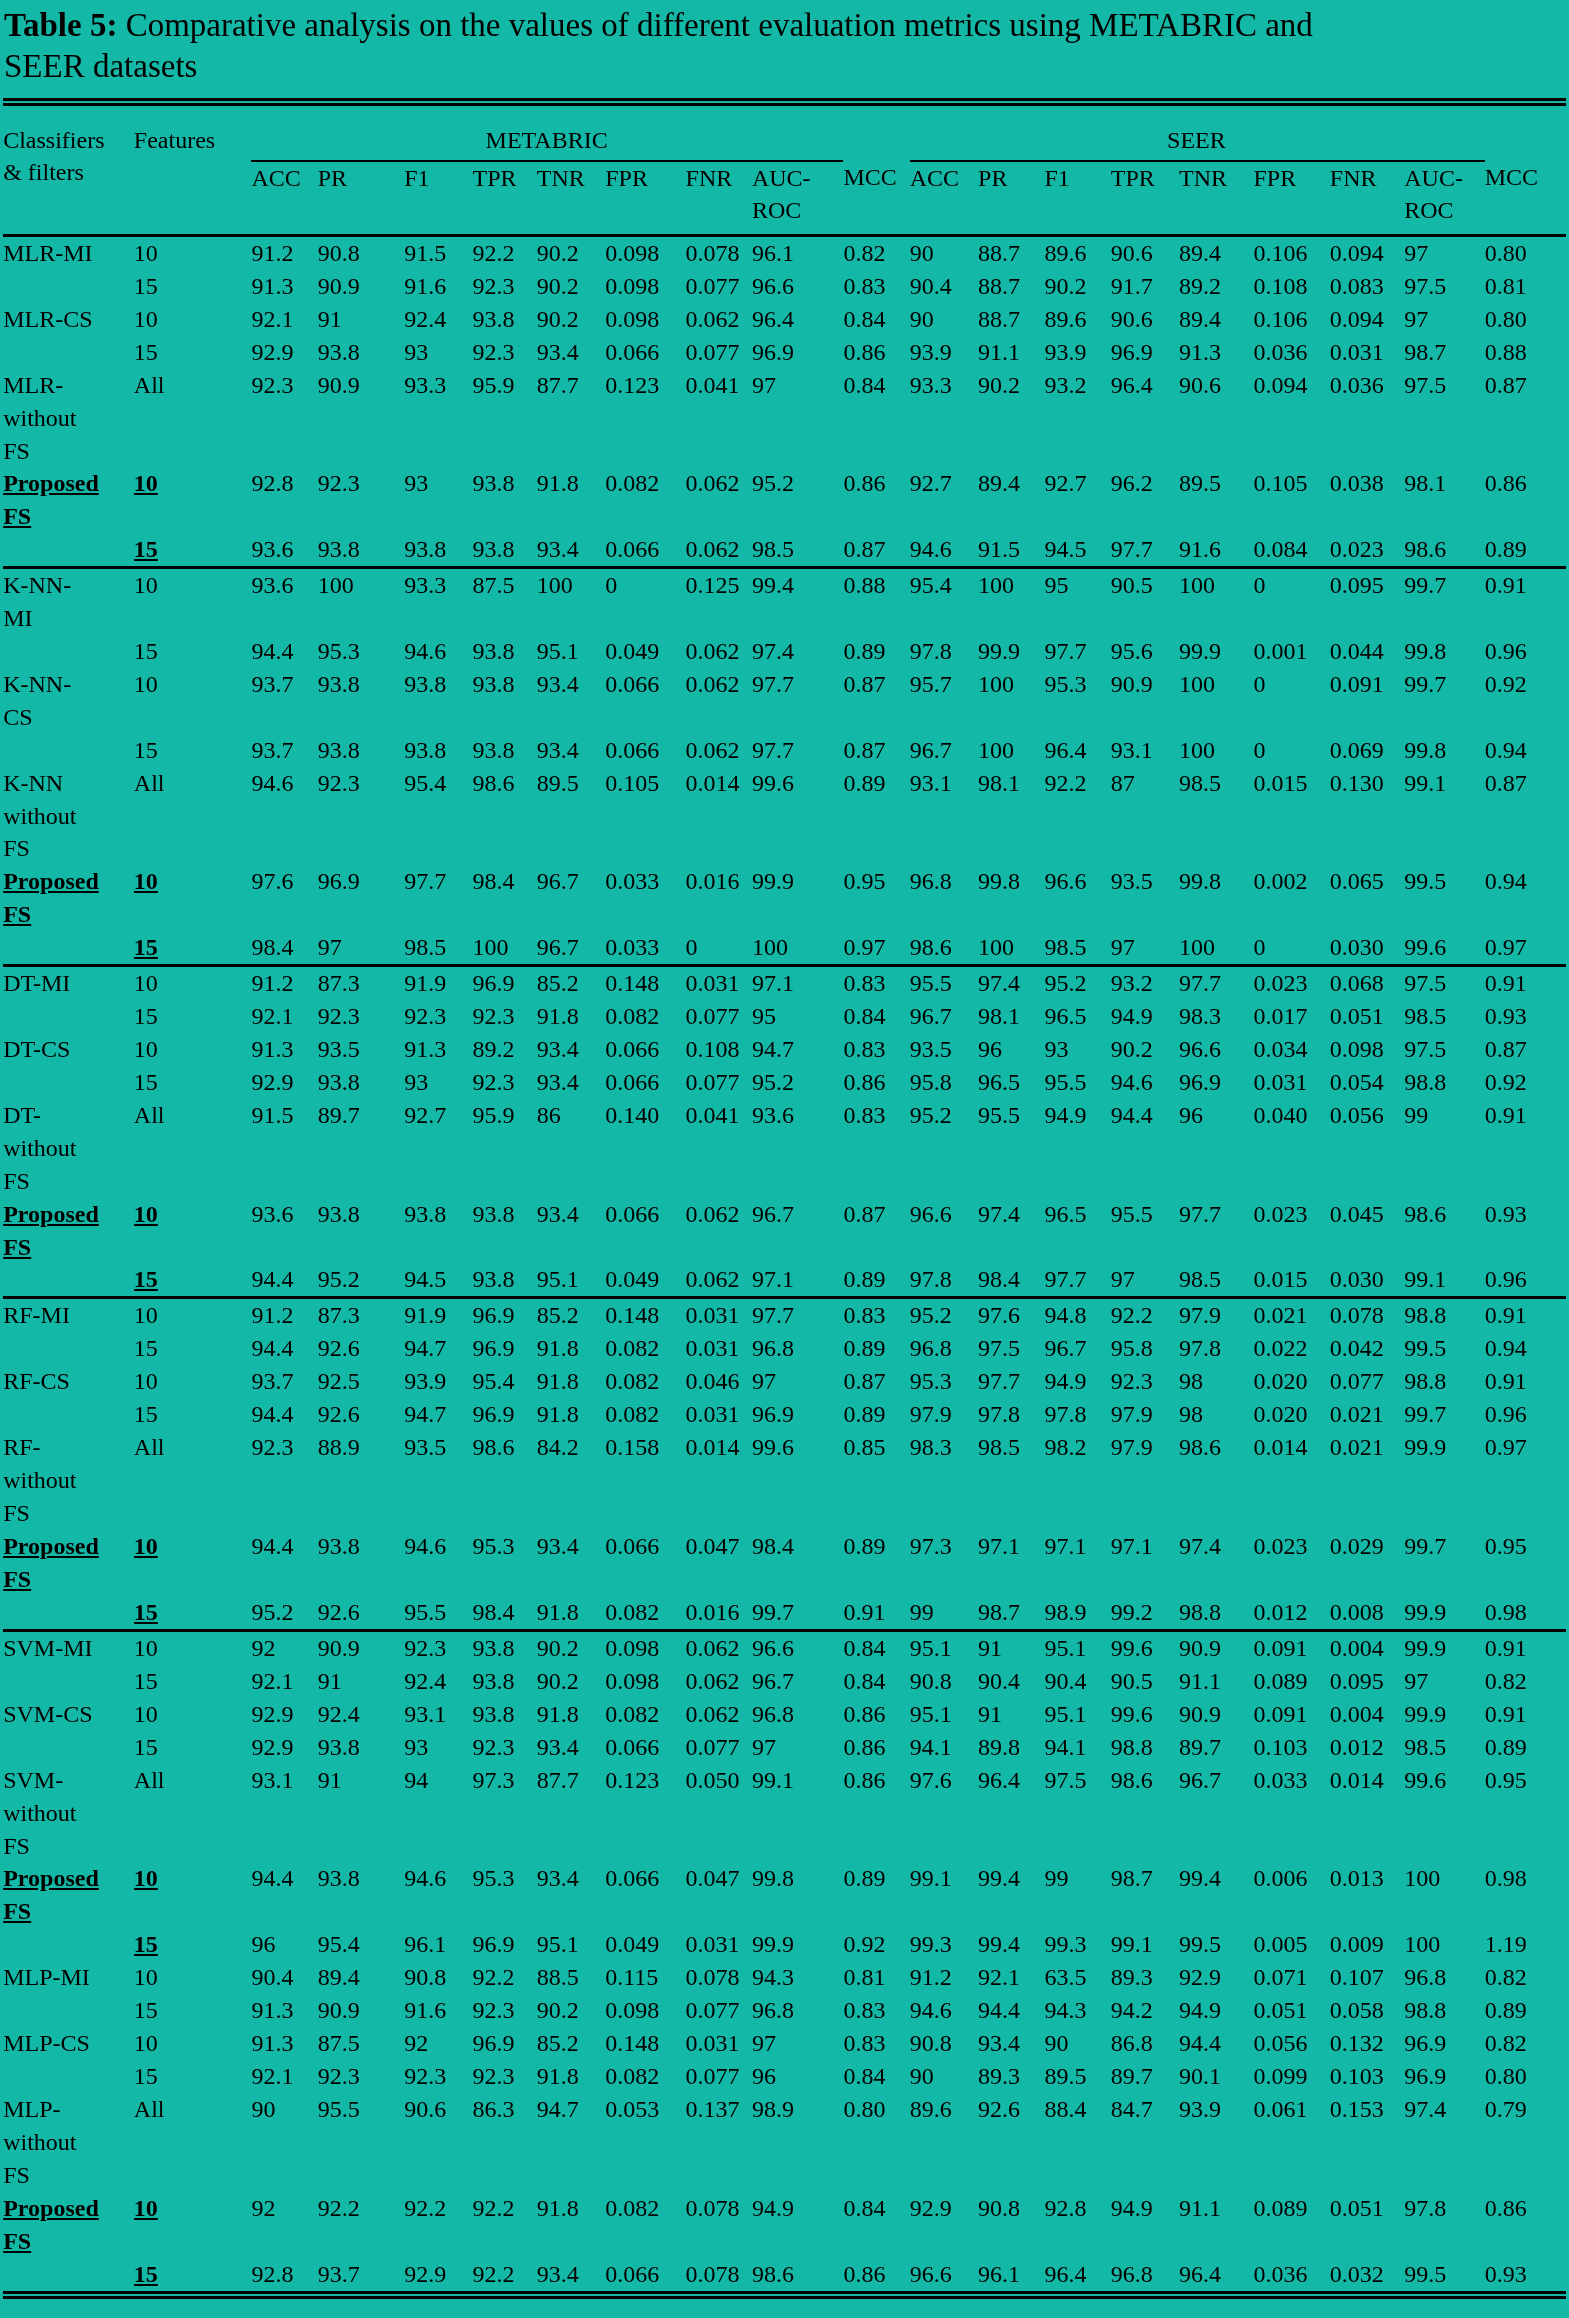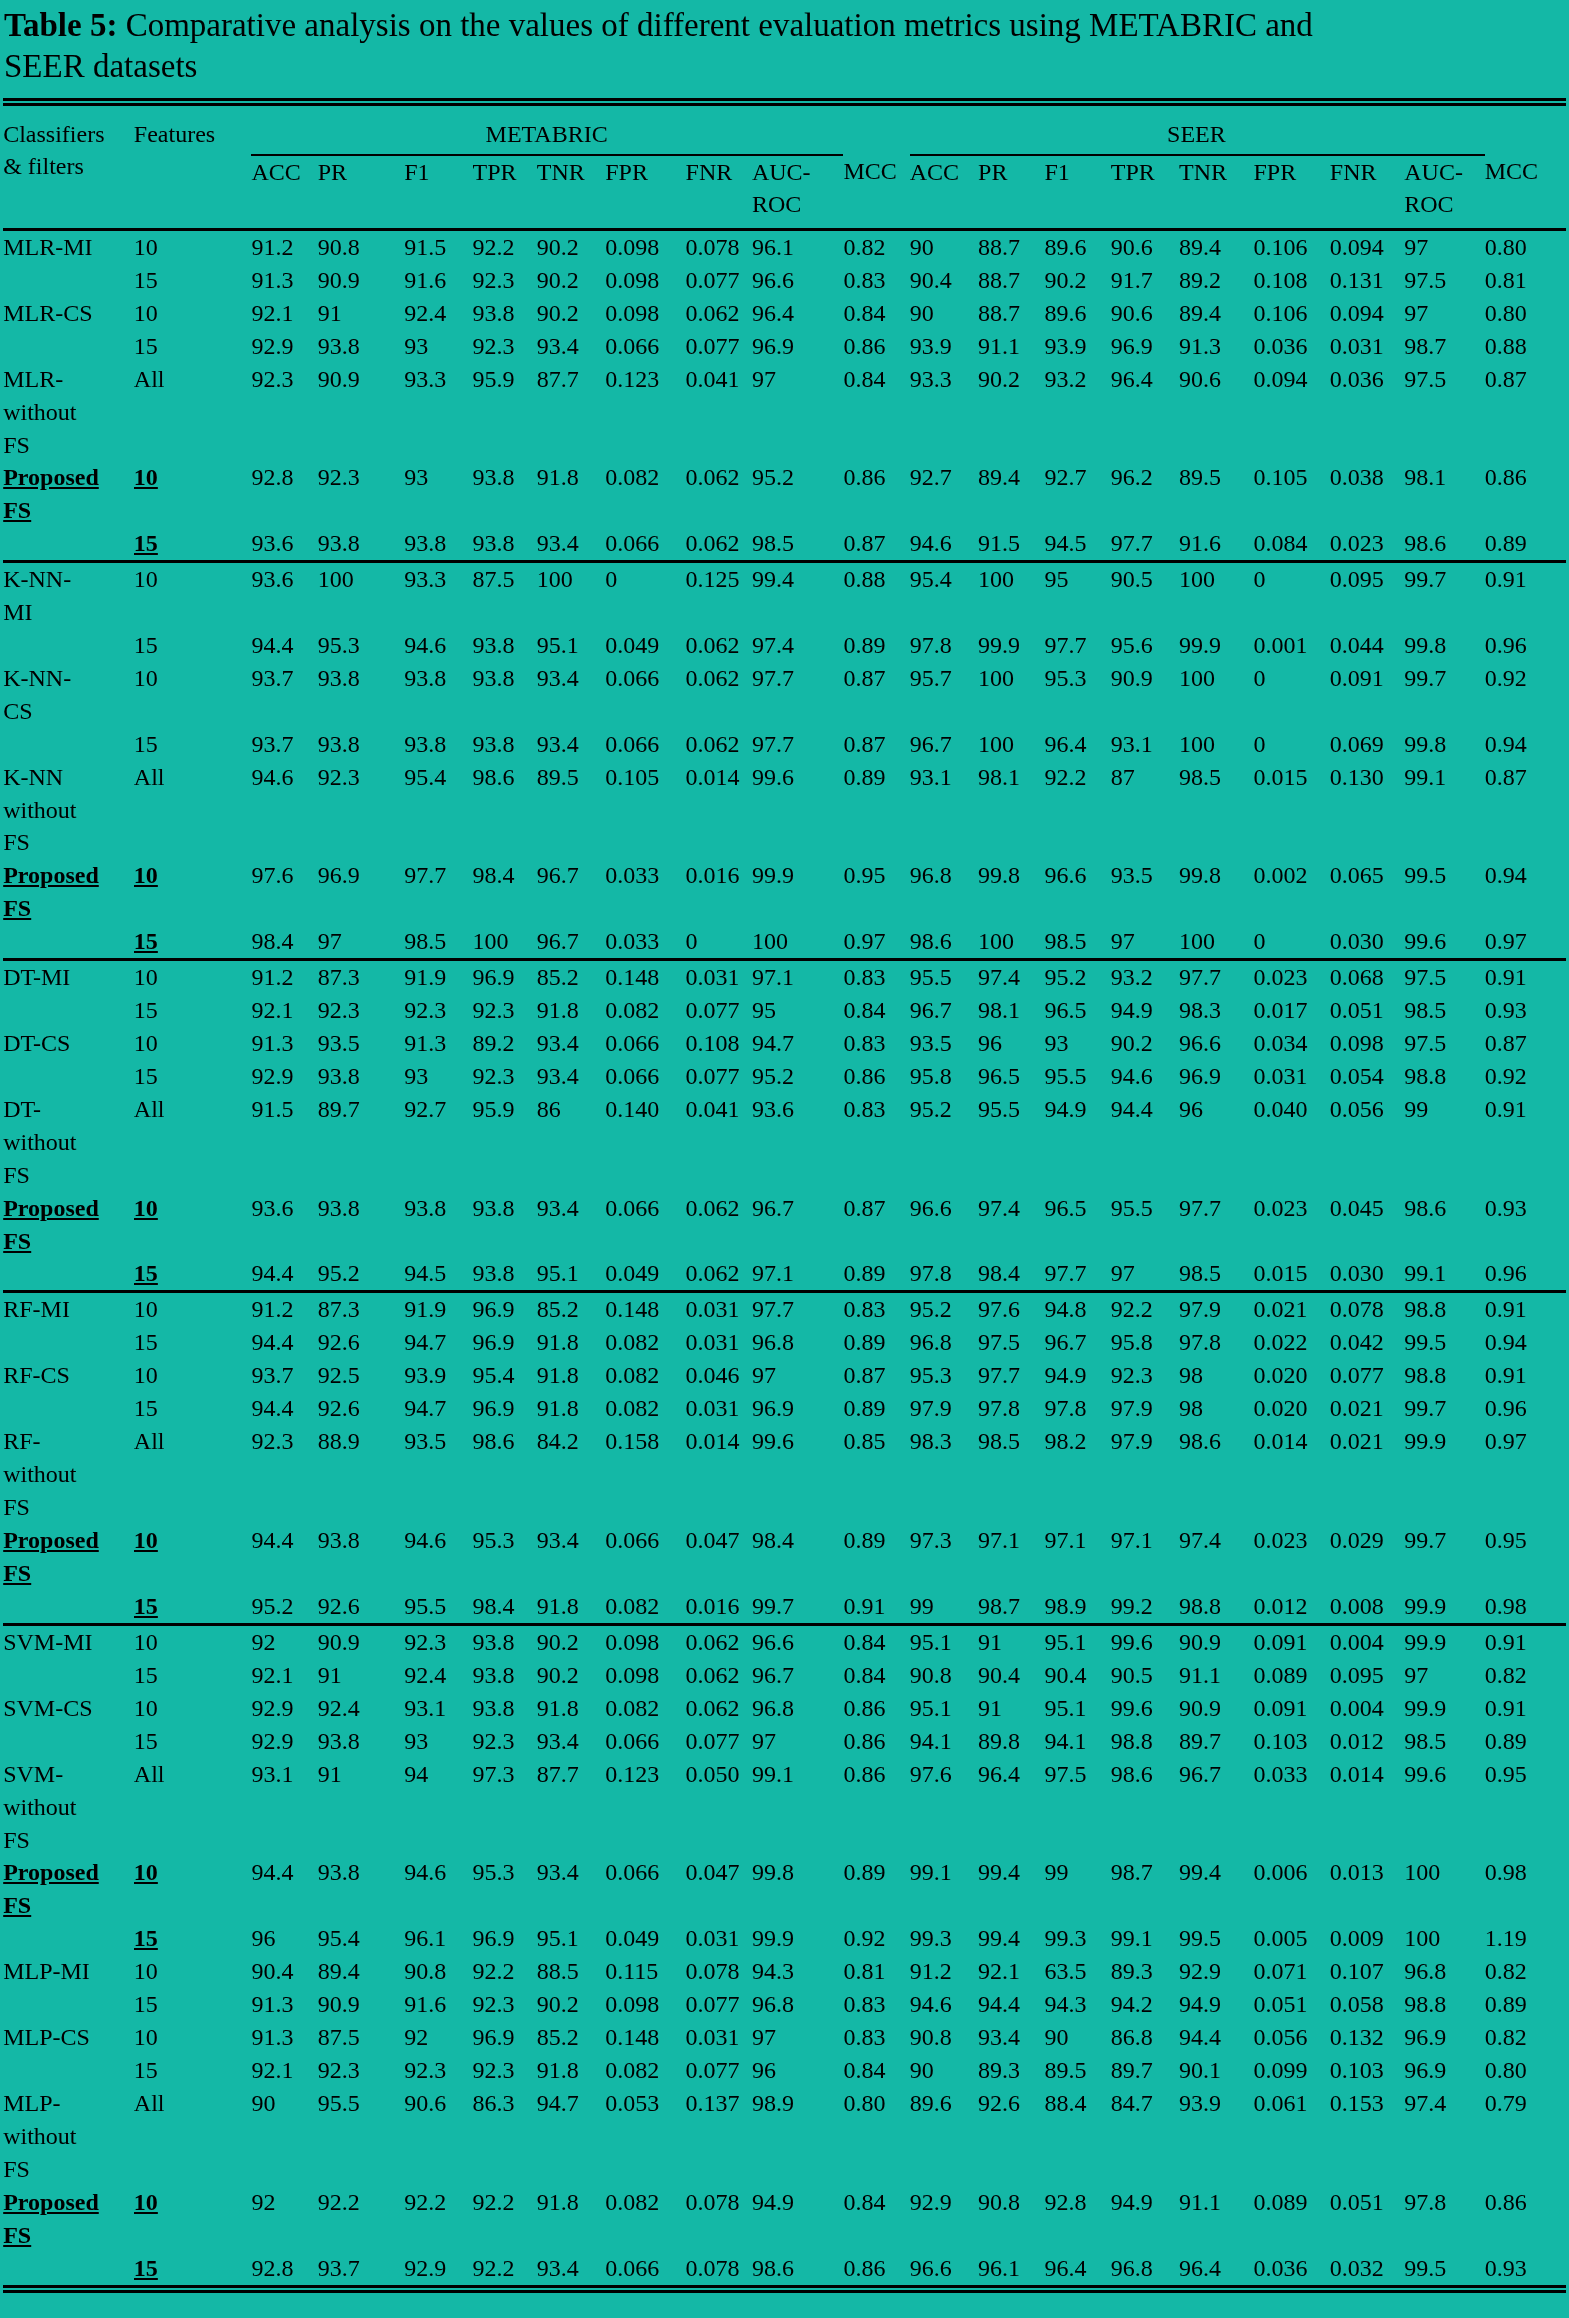--- a/index.html
+++ b/index.html
@@ -15,21 +15,21 @@
   .caption .pfx{font-weight:bold;}
   table{
     table-layout:fixed;border-collapse:collapse;width:1563px;margin-left:3.2px;
     border-top:8px double #000;border-bottom:8px double #000;
     font-size:24px;line-height:1.37;
   }
   th,td{
     padding:0 1.6px 0 0;text-align:left;vertical-align:top;
     font-weight:normal;white-space:normal;overflow:hidden;
   }
-  .h1 th{padding-top:12px;padding-bottom:3.2px;}
+  .h1 th{padding-top:18px;padding-bottom:3.2px;}
   .grp{text-align:center;border-bottom:2.4px solid #000;}
   .hdr2 th{border-bottom:3.2px solid #000;padding-bottom:6.4px;}
   th.rspan{border-bottom:3.2px solid #000;}
   tr.rule td{border-top:3.2px solid #000;}
   tbody td{height:33px;}
   tr.b .lab,tr.b .feat{font-weight:bold;text-decoration:underline;}
 </style>
 </head>
 <body>
 <div class="page">
@@ -127,21 +127,21 @@
           <td>0.098</td>
           <td>0.077</td>
           <td>96.6</td>
           <td>0.83</td>
           <td>90.4</td>
           <td>88.7</td>
           <td>90.2</td>
           <td>91.7</td>
           <td>89.2</td>
           <td>0.108</td>
-          <td>0.131</td>
+          <td>0.083</td>
           <td>97.5</td>
           <td>0.81</td>
         </tr>
         <tr>
           <td class="lab">MLR-CS</td>
           <td class="feat">10</td>
           <td>92.1</td>
           <td>91</td>
           <td>92.4</td>
           <td>93.8</td>

